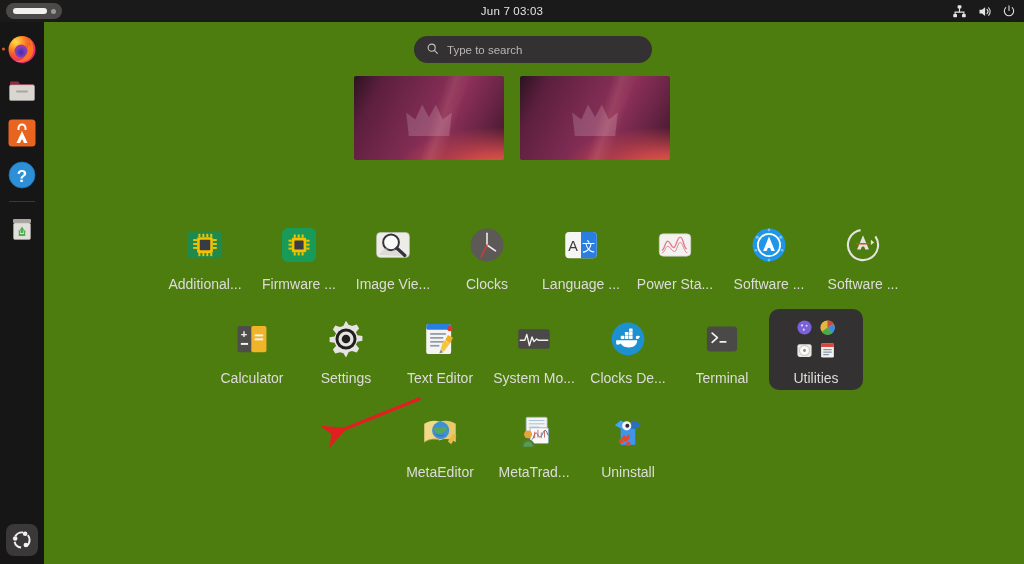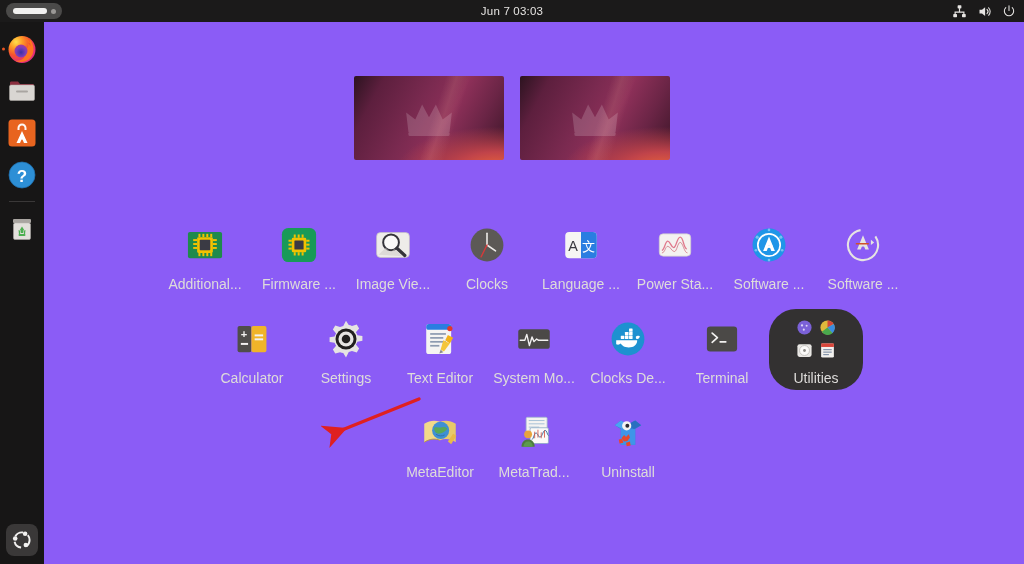--- a/index.html
+++ b/index.html
@@ -5,21 +5,21 @@
   * { box-sizing: border-box; margin: 0; padding: 0; }
   html, body {
     width: 1024px; height: 564px;
     background: #1e1e1e;
     font-family: "Liberation Sans", sans-serif;
     overflow: hidden;
   }
   #screen {
     position: relative;
     width: 1024px; height: 564px;
-    background: #8b5cf6;
+    background: #4d7c0f;
   }
 
   
   #topbar {
     position: absolute; top: 0; left: 0;
     width: 1024px; height: 22px;
     background: #1b1a1a;
     display: flex; align-items: center;
     z-index: 40;
   }
@@ -130,21 +130,21 @@
     width: 48px; height: 48px;
     display: flex; align-items: center; justify-content: center;
     position: relative;
   }
   .app .label {
     margin-top: 7px;
     font-size: 14px; color: #dedcda;
     white-space: nowrap; text-align: center;
     max-width: 92px; overflow: hidden;
   }
-  .app.folder { background: #333131; border-radius: 27px; }
+  .app.folder { background: #333131; }
 
   
   .folder-grid {
     width: 44px; height: 44px;
     display: grid; grid-template-columns: 1fr 1fr; grid-template-rows: 1fr 1fr;
     gap: 3px;
   }
   .folder-grid > div {
     display: flex; align-items: center; justify-content: center;
   }
@@ -265,20 +265,29 @@
     <div id="show-apps">
       <svg width="22" height="22" viewBox="0 0 24 24">
         <circle cx="12" cy="12" r="8.3" fill="none" stroke="#f2f1f0" stroke-width="2.1" stroke-dasharray="10 6" stroke-dashoffset="2"></circle>
         <circle cx="4.6" cy="10.4" r="2.5" fill="#f2f1f0"></circle>
         <circle cx="15.4" cy="5.2" r="2.5" fill="#f2f1f0"></circle>
         <circle cx="16.2" cy="17.4" r="2.5" fill="#f2f1f0"></circle>
       </svg>
     </div>
   </div>
 
+  <div id="search">
+    <span>
+      <svg width="13" height="13" viewBox="0 0 24 24" fill="none" stroke="#c3c0be" stroke-width="2.1" stroke-linecap="round">
+        <circle cx="10.5" cy="10.5" r="6.5"></circle>
+        <path d="M15.5 15.5L21 21"></path>
+      </svg>
+    </span>
+    <span class="ph">Type to search</span>
+  </div>
 
   <div id="workspaces">
     <div class="ws">
       <svg class="crown" width="58" height="40" viewBox="0 0 100 70">
         <path d="M14 56 L10 22 L26 34 L38 8 L50 30 L62 8 L74 34 L90 22 L86 56 Z" fill="#ffffff" opacity=".55"></path>
         <rect x="14" y="56" width="72" height="7" rx="2" fill="#ffffff" opacity=".55"></rect>
       </svg>
     </div>
     <div class="ws">
       <svg class="crown" width="58" height="40" viewBox="0 0 100 70">

